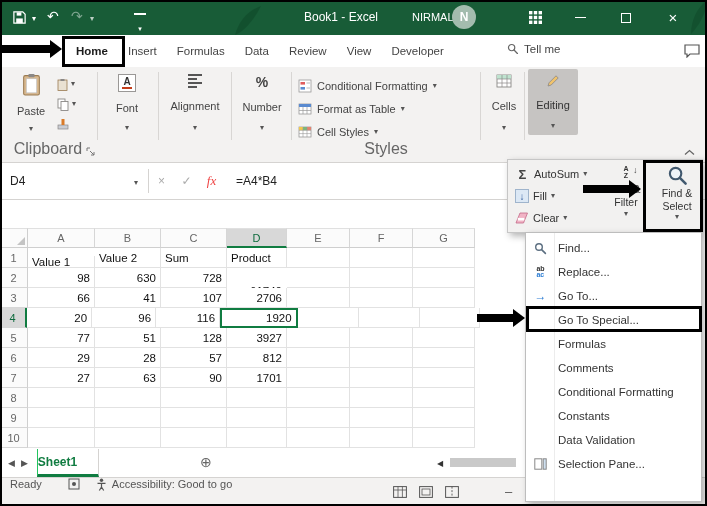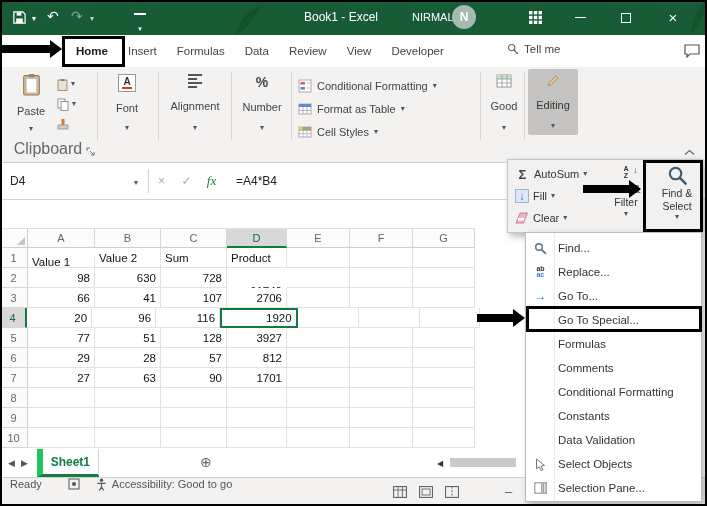--- a/index.html
+++ b/index.html
@@ -40,41 +40,41 @@
 .styrow{position:absolute;left:298px;width:178px;height:21px;display:flex;align-items:center;gap:5px;font-size:11px;color:#444;white-space:nowrap}
 #editingBtn{position:absolute;left:528px;top:2px;width:50px;height:66px;background:#c6c4c2;border-radius:2px;display:flex;flex-direction:column;align-items:center;justify-content:space-between;padding:5px 2px;font-size:11px;color:#333}
 .grplabel{position:absolute;bottom:4px;font-size:16px;color:#666;text-align:center}
 .launcher{position:absolute;bottom:5px}
 
 
 #fbar{position:absolute;top:163px;left:0;right:0;height:37px;background:#fff;border-bottom:1px solid #d5d3d1;display:flex;align-items:center}
 #namebox{width:148px;height:100%;position:relative;display:flex;align-items:center;padding-left:10px;font-size:12px;color:#222}
 .fdiv{width:1px;height:24px;background:#d5d3d1}
 .fbtn{width:25px;text-align:center;font-size:12px;color:#ababab}
-#fx{font-style:italic;font-family:"Liberation Serif",serif;color:#15803d;font-size:13px}
+#fx{font-style:italic;font-family:"Liberation Serif",serif;color:#ef4444;font-size:13px}
 #formulaval{margin-left:12px;font-size:12px;color:#222}
 
 
 #grid{position:absolute;top:228px;left:0;width:480px}
 #grid-head{display:flex;height:20px}
 .corner{width:28px;height:20px;background:#fbfbfb;border-right:1px solid #cfcfcf;border-bottom:1px solid #cfcfcf;border-top:1px solid #e0e0e0;position:relative}
 .corner::after{content:'';position:absolute;right:2px;bottom:2px;border-left:8px solid transparent;border-bottom:8px solid #c4c4c4}
 .col-header{height:20px;border-right:1px solid #d6d6d6;border-bottom:1px solid #cfcfcf;border-top:1px solid #e0e0e0;background:#fbfbfb;font-size:11px;color:#666;display:flex;align-items:center;justify-content:center}
 .col-header.hl{background:#d8d8d8;color:#0c6a3c;border-bottom:2px solid #107C41}
 .grid-row{display:flex;height:20px}
 .row-header{width:28px;border-right:1px solid #cfcfcf;border-bottom:1px solid #d6d6d6;background:#fbfbfb;font-size:11px;color:#666;display:flex;align-items:center;justify-content:center}
 .row-header.hl{background:#d8d8d8;color:#0c6a3c;border-right:2px solid #107C41}
 .cell{border-right:1px solid #e2e2e2;border-bottom:1px solid #e2e2e2;font-size:11.5px;color:#111;display:flex;align-items:center;padding:0 4px;background:#fff}
 .cell.num{justify-content:flex-end}
 .cell.sel{border:2px solid #107C41;z-index:2}
 
 
 #sheetbar{position:absolute;top:449px;left:0;right:0;height:28px;background:#fff;display:flex;align-items:center;font-size:12px}
 .shnav{color:#555;font-size:9px;margin-left:8px}
-#sheettab{margin-left:9px;width:62px;height:100%;display:flex;align-items:center;justify-content:center;color:#107C41;font-weight:700;border-left:6px solid #22c55e;border-right:1px solid #d5d3d1;border-bottom:3px solid #107C41;background:#fff}
+#sheettab{margin-left:9px;width:62px;height:100%;display:flex;align-items:center;justify-content:flex-start;color:#107C41;font-weight:700;border-left:1px solid #22c55e;border-right:1px solid #d5d3d1;border-bottom:3px solid #107C41;background:#fff}
 #addsheet{position:absolute;left:200px;top:6px;font-size:14px;color:#666;line-height:1}
 
 
 #statusbar{position:absolute;top:477px;left:0;right:0;bottom:0;background:#f3f2f1;border-top:1px solid #d5d3d1;display:flex;align-items:flex-start;font-size:11px;color:#555}
 .viewico{position:absolute;top:8px}
 
 
 #editpanel{position:absolute;left:507px;top:159px;width:196px;height:74px;background:#f2f1f0;border:1px solid #c6c6c6;box-shadow:3px 3px 7px rgba(0,0,0,.3);z-index:20}
 .eprow{position:absolute;left:7px;width:88px;height:20px;display:flex;align-items:center;gap:4px;font-size:11px;color:#333;white-space:nowrap}
 .sigma{font-weight:700;font-size:13px;color:#444;width:15px;text-align:center}
@@ -275,39 +275,40 @@
       <span class="caret">▾</span>
     </div>
     <div class="vdiv" style="left:480px"></div>
 
     <div class="cbtn" style="left:484px;width:40px">
       <svg width="16" height="14" viewBox="0 0 16 14">
           <rect x="1" y="1" width="14" height="12" fill="#fff" stroke="#8a8886" stroke-width=".9"></rect>
           <rect x="1" y="1" width="14" height="4" fill="#bfe3cf"></rect>
           <path d="M1 5h14M1 9h14M6 1v12M11 1v12" stroke="#8a8886" stroke-width=".7"></path>
         </svg>
-      <span class="lbl">Good</span>
+      <span class="lbl">Cells</span>
       <span class="caret">▾</span>
     </div>
     <div class="vdiv" style="left:524px"></div>
 
     <div id="editingBtn">
       <svg width="14" height="14" viewBox="0 0 14 14">
           <path d="M2 12l1-3.2 7-7 2.2 2.2-7 7z" fill="#f0c36c" stroke="#8a8886" stroke-width=".8"></path>
         </svg>
       <span class="lbl">Editing</span>
       <span class="caret">▾</span>
     </div>
 
     <div class="grplabel" style="left:8px;width:80px">Clipboard</div>
     <svg class="launcher" style="left:86px" width="10" height="10" viewBox="0 0 10 10">
         <path d="M1 4V1h3" fill="none" stroke="#777"></path>
         <path d="M4 4l4 4" stroke="#777"></path>
         <path d="M8 5v3h-3" fill="none" stroke="#777"></path>
       </svg>
+    <div class="grplabel" style="left:296px;width:180px">Styles</div>
     <svg class="abs" style="right:12px;bottom:6px" width="11" height="7" viewBox="0 0 11 7">
         <path d="M1 5.5 L5.5 1.5 L10 5.5" fill="none" stroke="#666" stroke-width="1.3"></path>
       </svg>
   </div>
 
   <div id="fbar">
     <div id="namebox">
       <span>D4</span>
       <span class="caret abs" style="right:10px;top:16px">▾</span>
     </div>
@@ -552,28 +553,20 @@
       <div class="mi">
         <span class="ic"></span>
         <span class="lb">Constants</span>
       </div>
       <div class="mi">
         <span class="ic"></span>
         <span class="lb">Data Validation</span>
       </div>
       <div class="mi">
         <span class="ic">
-          <svg width="11" height="13" viewBox="0 0 11 13">
-            <path d="M1.5 1 L9.5 7.5 L6 8 L8 11.8 L6.2 12.7 L4.3 8.9 L1.5 10.8 Z" fill="#fff" stroke="#777" stroke-width="1"></path>
-          </svg>
-        </span>
-        <span class="lb">Select Objects</span>
-      </div>
-      <div class="mi">
-        <span class="ic">
           <svg width="13" height="12" viewBox="0 0 13 12">
             <rect x="0.8" y="0.8" width="7" height="10.4" fill="#fff" stroke="#888"></rect>
             <rect x="9.2" y="0.8" width="3" height="10.4" fill="#cfe0f0" stroke="#888"></rect>
           </svg>
         </span>
         <span class="lb">Selection Pane...</span>
       </div>
     </div>
 
   <div class="annot-box" style="left:62px;top:36px;width:63px;height:31px"></div>

